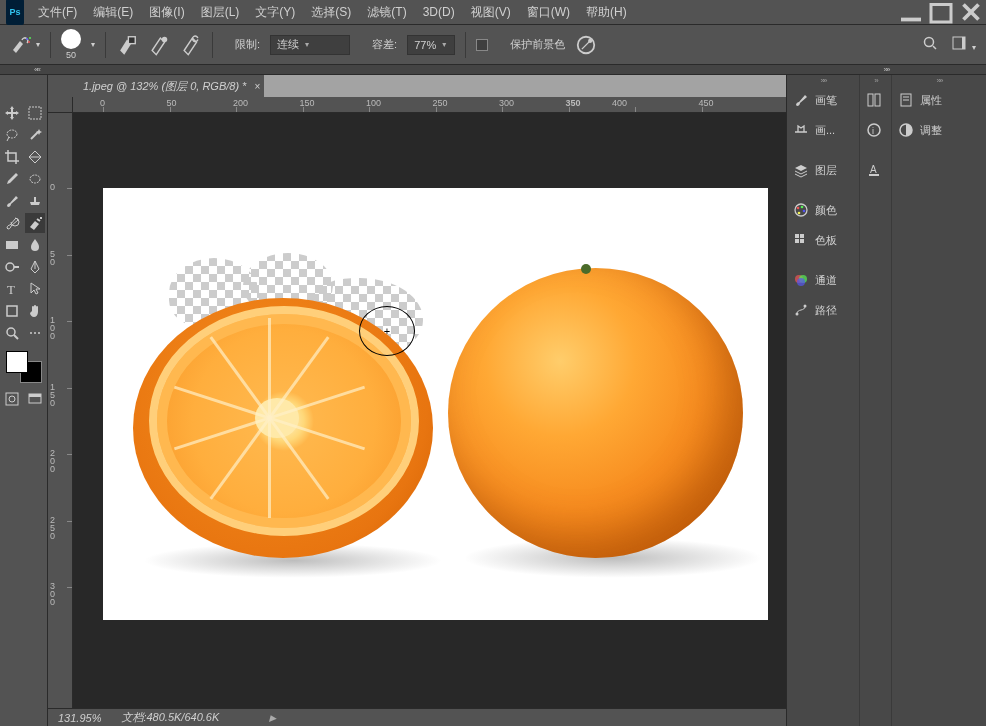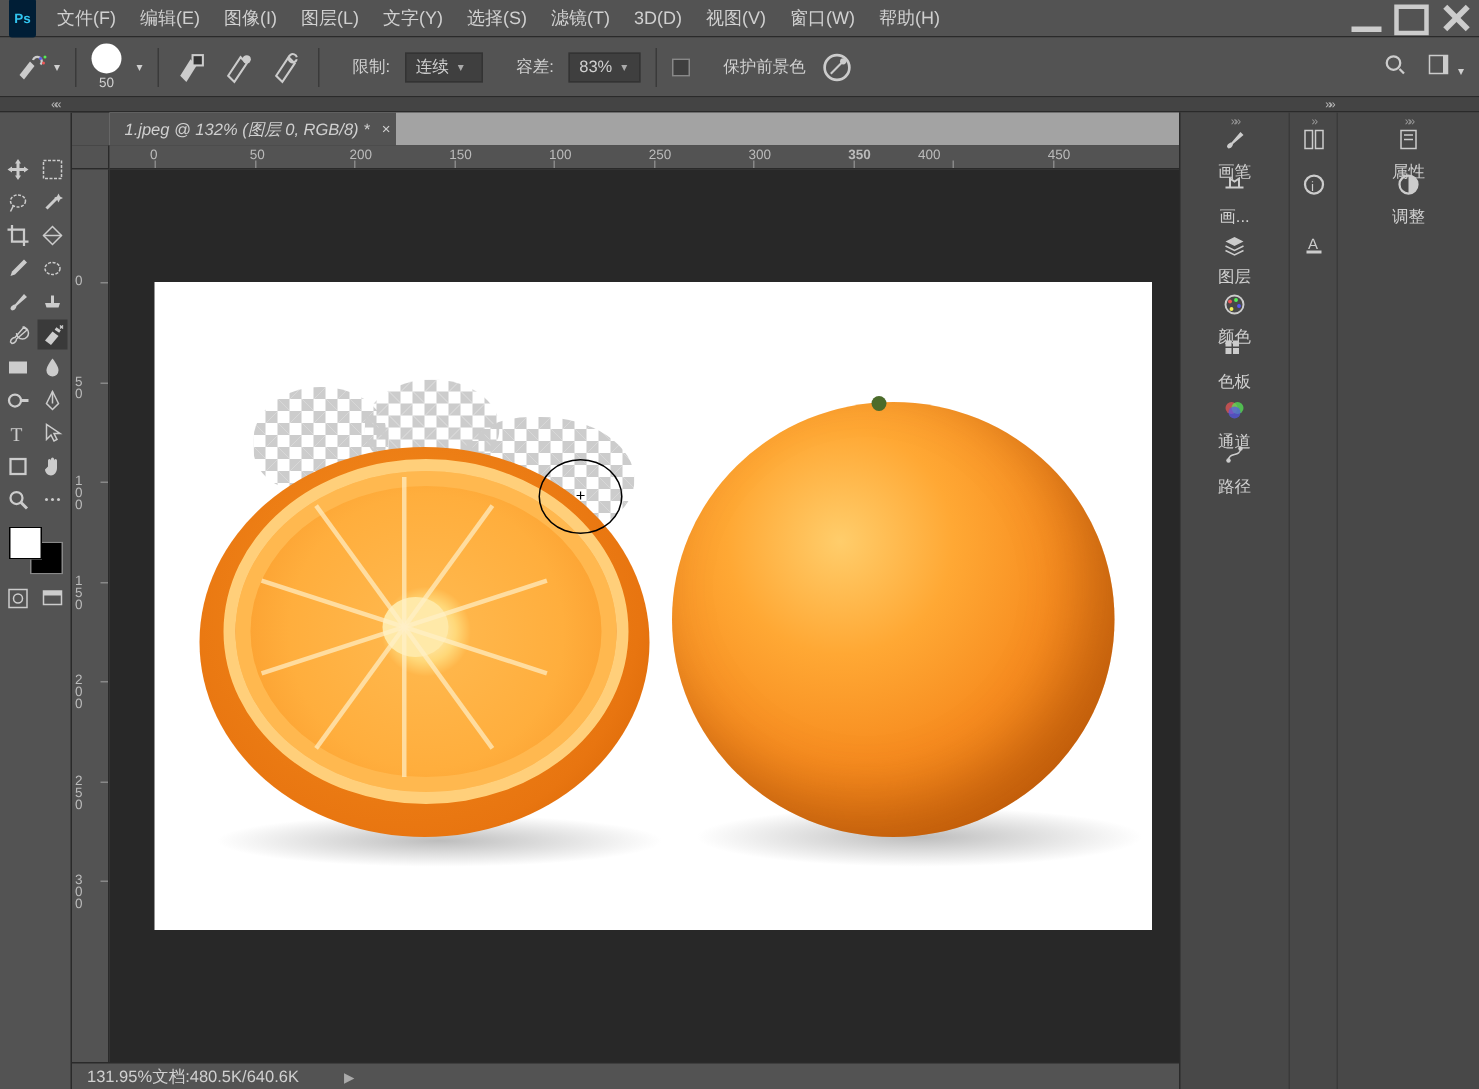--- a/index.html
+++ b/index.html
@@ -330,35 +330,36 @@
     height:10px;
     display:flex; align-items:center; justify-content:center;
     font-size:8px; letter-spacing:-2px; color:#999;
   }
   .panel-btn {
     height: 30px;
     display:flex; align-items:center;
     gap:6px;
     padding: 0 6px;
     font-size:11px;
-    flex-direction:column;
   }
   .panel-btn svg{ width:16px; height:16px; flex-shrink:0;}
   .panel-group-sep{ height:10px; }
 
   
   .status-bar{
     position:absolute;
     left:48px; right:200px; bottom:0;
     height:18px;
     background: #535353;
     display:flex; align-items:center;
     font-size:11px;
+    gap: 20px;
     padding: 0 10px;
     border-top:1px solid #2a2a2a;
+    font-style:italic;
   }
   .status-bar .arrow{ font-size:9px; color:#aaa; margin-left:30px;}
 </style>
 </head>
 <body>
 
 <div class="titlebar">
   <div class="ps-logo">Ps</div>
   <span class="menu-item">文件(F)</span>
     <span class="menu-item">编辑(E)</span>
@@ -422,27 +423,27 @@
       </svg>
     </div>
   <div class="opt-btn">
       <svg viewBox="0 0 16 16">
         <path d="M3 12 L9 3 L12 6 L6 15Z" fill="none" stroke="#ccc"></path>
         <path d="M13 3 a2 2 0 1 0 0 1" fill="none" stroke="#ccc"></path>
       </svg>
     </div>
   <div class="vsep"></div>
   <span class="opt-label">限制:</span>
-  <div class="dropdown" style="width:52px;">
+  <div class="dropdown" style="width:80px;">
     <span>连续</span>
       <span class="arrow">▾</span>
   </div>
   <span class="opt-label">容差:</span>
   <div class="dropdown" style="width:48px;">
-    <span>83%</span>
+    <span>77%</span>
       <span class="arrow">▾</span>
   </div>
   <div class="vsep"></div>
   <div class="checkbox"></div>
   <span class="opt-label">保护前景色</span>
   <div class="opt-btn">
       <svg viewBox="0 0 16 16">
         <circle cx="8" cy="8" r="6" fill="none" stroke="#ccc" stroke-width="1.3"></circle>
         <path d="M5 11 L11 5" stroke="#ccc"></path>
         <circle cx="11" cy="5" r="1.5" fill="#ccc"></circle>

